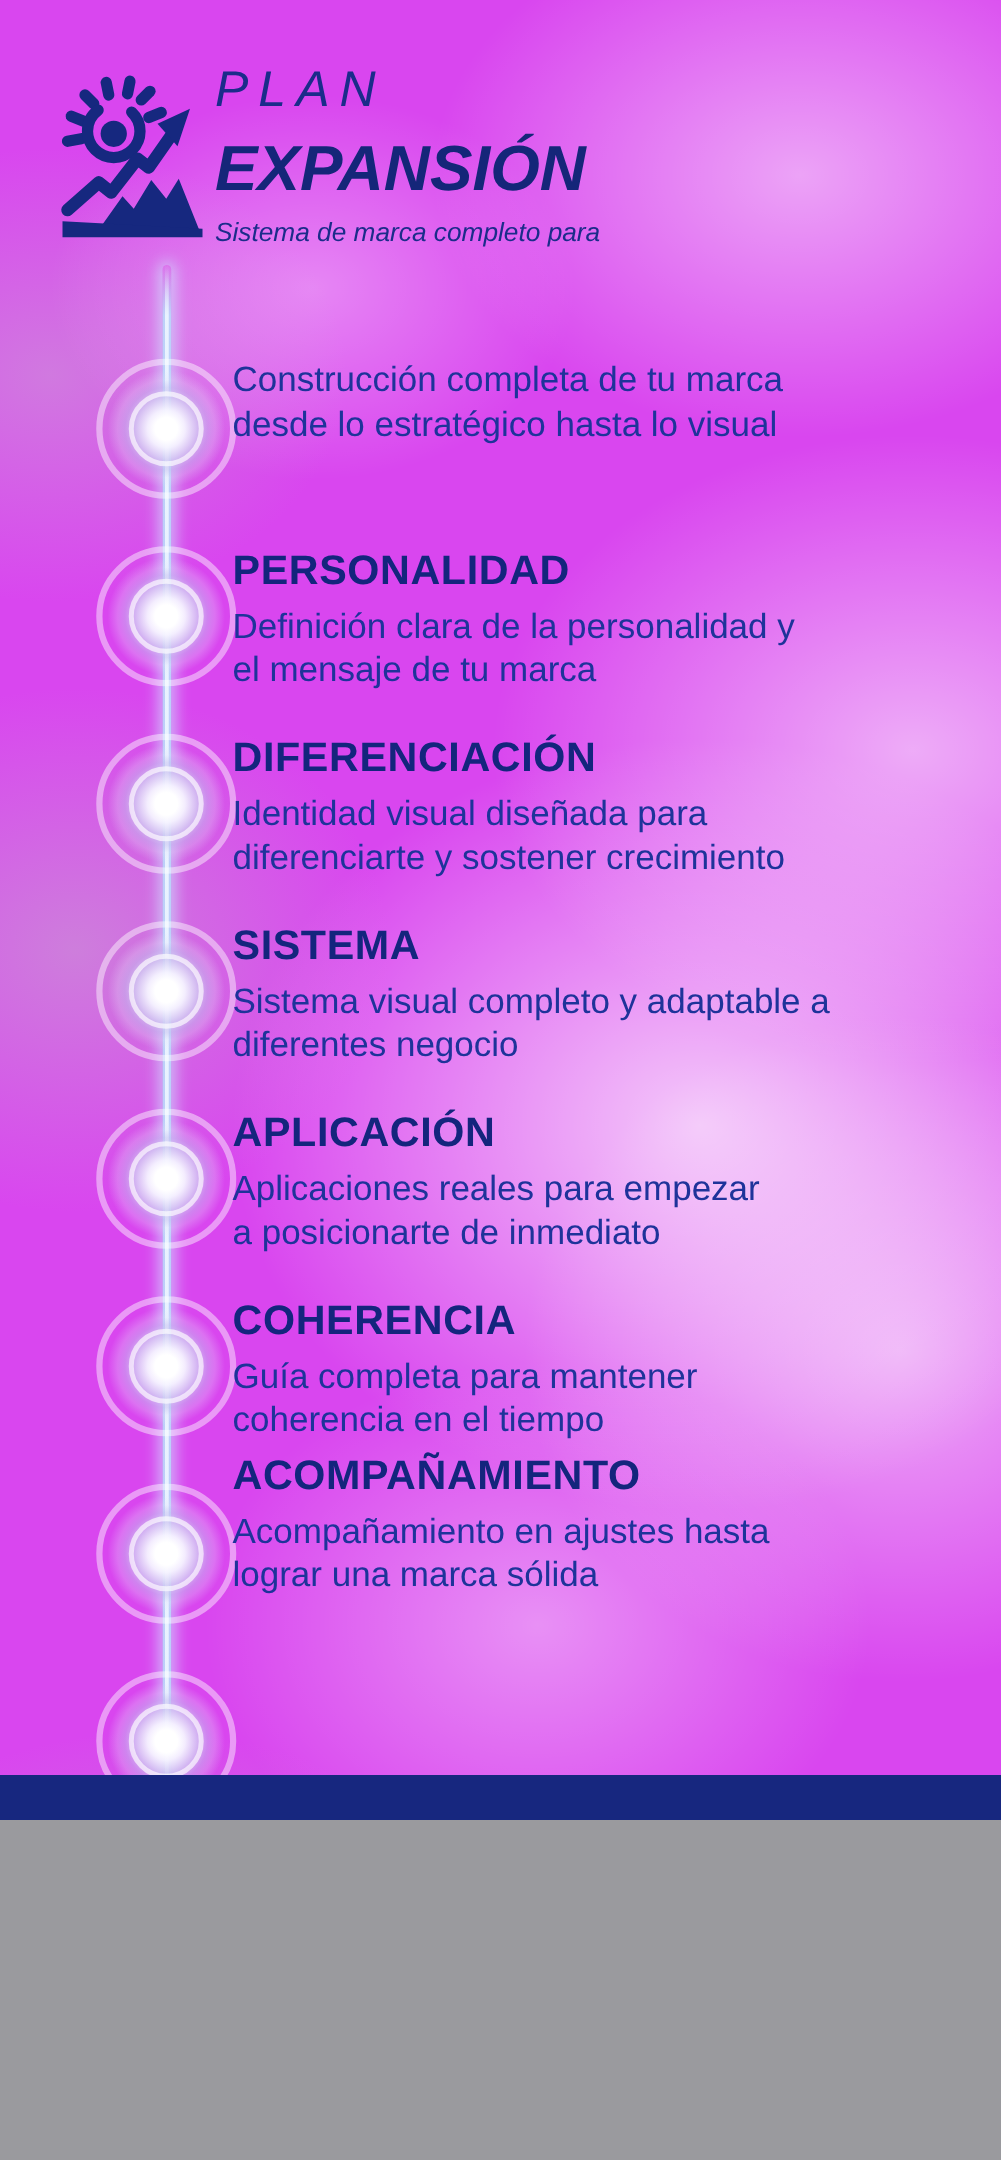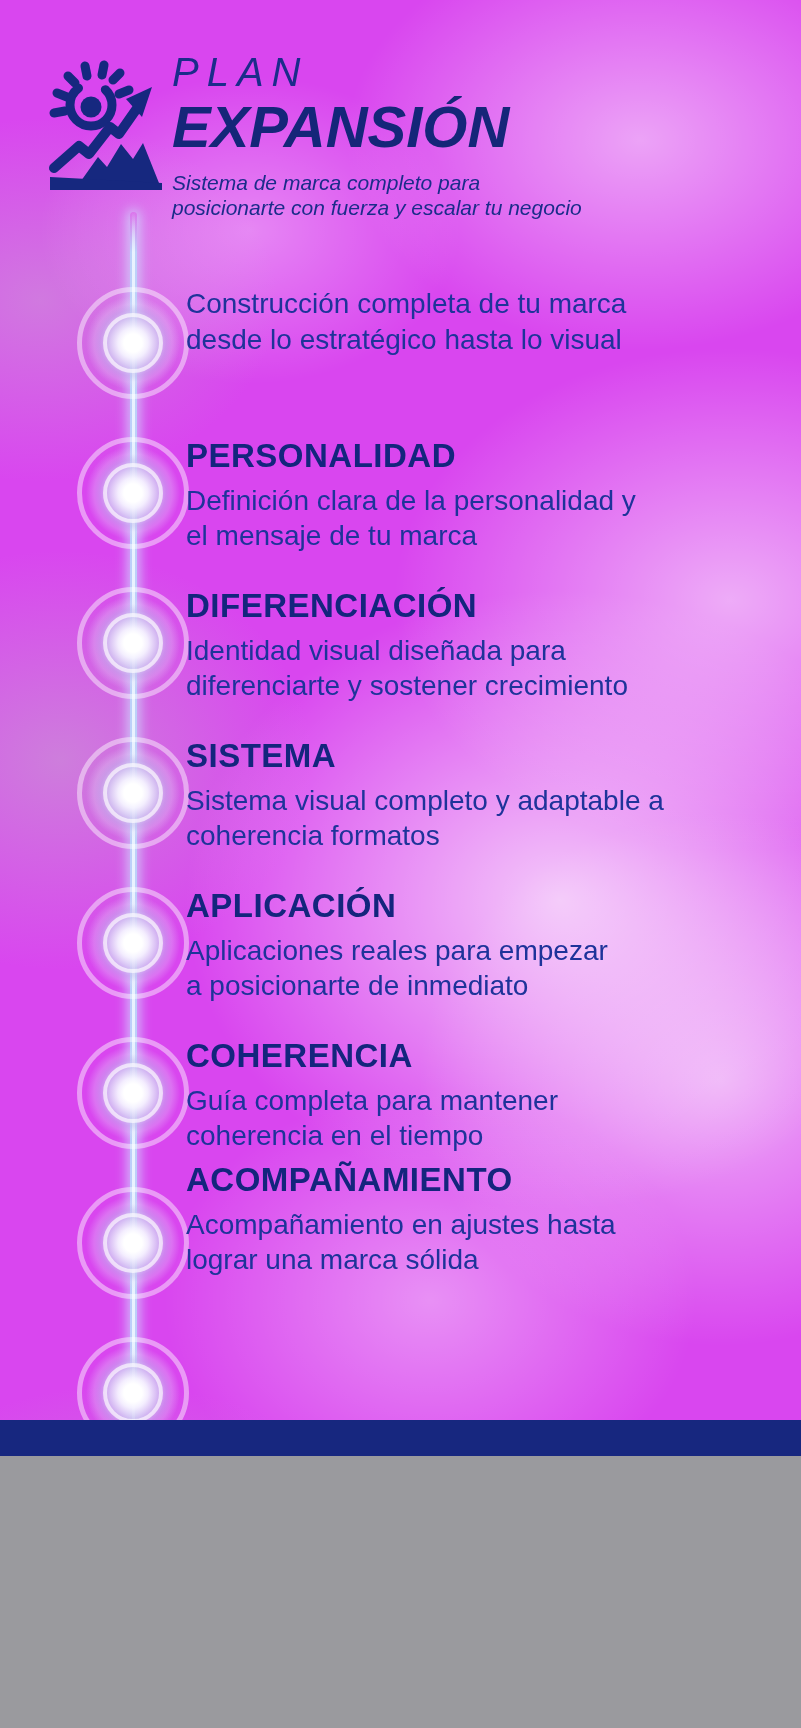--- a/index.html
+++ b/index.html
@@ -66,23 +66,23 @@
     border:5px solid rgba(255,255,255,.45);
   }
   
   .logo{position:absolute;left:44px;top:56px;width:126px;height:134px;}
   .title-block{position:absolute;left:172px;top:50px;color:#1b2c8a;}
   .title-plan{
     font-size:40px;font-style:italic;font-weight:400;
     letter-spacing:8px;line-height:1.1;color:#1b2c8a;
   }
   .title-expansion{
-    font-size:58px;font-style:italic;font-weight:bold;
+    font-size:51px;font-style:italic;font-weight:bold;
     letter-spacing:0px;line-height:1.05;color:#152679;
-    margin-top:3px;
+    margin-top:14px;
   }
   .subtitle{
     margin-top:12px;font-size:21px;font-style:italic;
     line-height:1.2;color:#1b2c8a;
   }
   
   .item{position:absolute;left:186px;width:565px;}
   .item-title{
     font-size:33px;font-weight:bold;color:#14257d;
     letter-spacing:.5px;line-height:1.2;margin-bottom:7px;
@@ -138,21 +138,20 @@
     <path d="M6,121 L118,127 L118,134 L6,134 Z" fill="#16287f"></path>
     <polyline points="10,112 35,90 45,98 66,71 75,78 96,48" fill="none" stroke="#16287f" stroke-width="10" stroke-linecap="round" stroke-linejoin="round"></polyline>
     <polygon points="82,43 108,31 98,61" fill="#16287f"></polygon>
   </svg>
 
   <div class="title-block">
     <div class="title-plan">PLAN</div>
     <div class="title-expansion">EXPANSIÓN</div>
     <div class="subtitle">
       <div>Sistema de marca completo para</div>
-      <div>posicionarte con fuerza y escalar tu negocio</div>
     </div>
   </div>
 
   <div class="item" style="top:286px">
     <div class="item-desc">
       <div>Construcción completa de tu marca</div>
       <div>desde lo estratégico hasta lo visual</div>
     </div>
   </div>
 
@@ -169,21 +168,21 @@
     <div class="item-desc">
       <div>Identidad visual diseñada para</div>
       <div>diferenciarte y sostener crecimiento</div>
     </div>
   </div>
 
   <div class="item" style="top:736px">
     <div class="item-title">SISTEMA</div>
     <div class="item-desc">
       <div>Sistema visual completo y adaptable a</div>
-      <div>coherencia formatos</div>
+      <div>diferentes negocio</div>
     </div>
   </div>
 
   <div class="item" style="top:886px">
     <div class="item-title">APLICACIÓN</div>
     <div class="item-desc">
       <div>Aplicaciones reales para empezar</div>
       <div>a posicionarte de inmediato</div>
     </div>
   </div>

